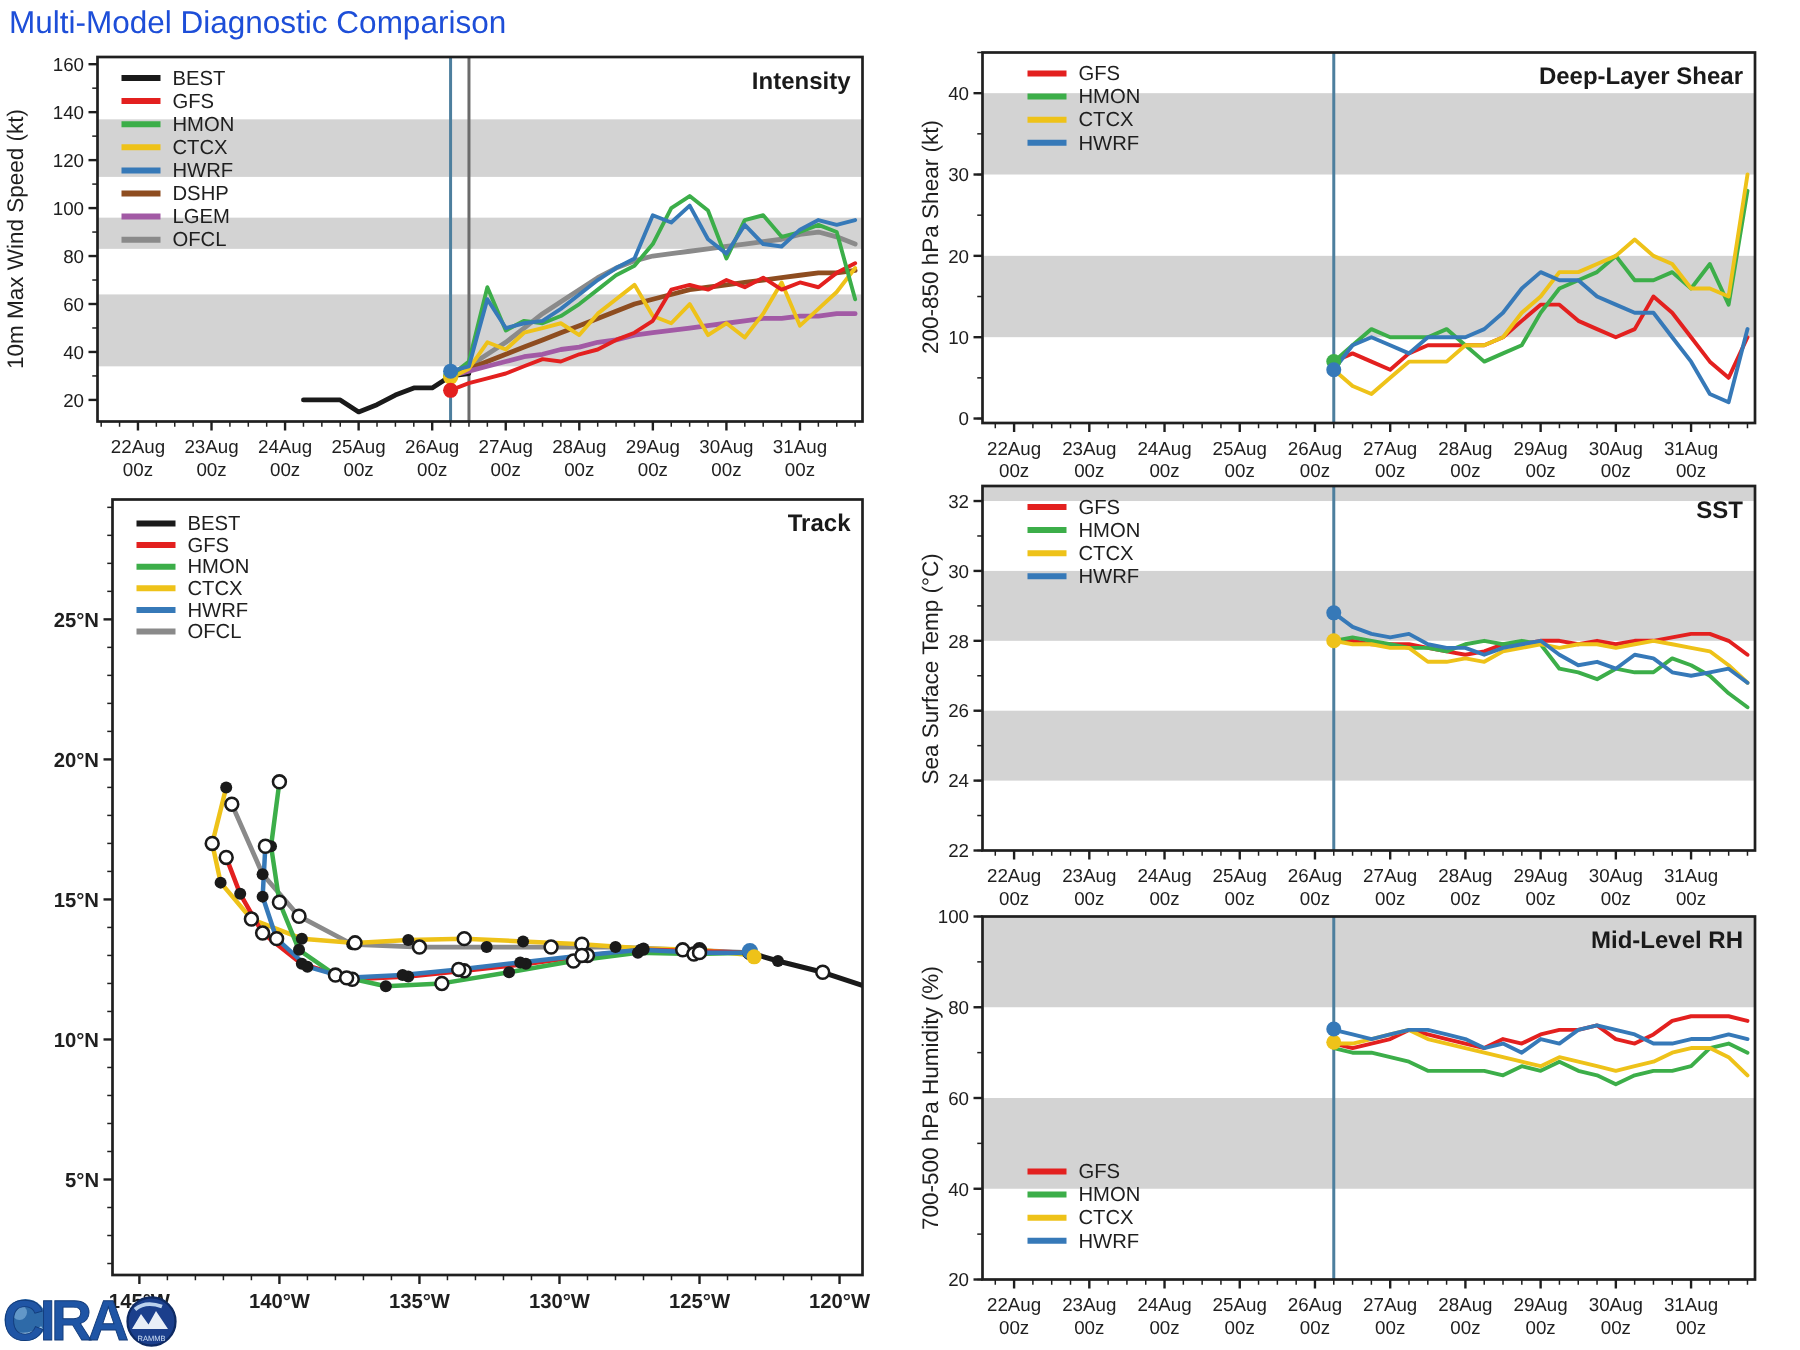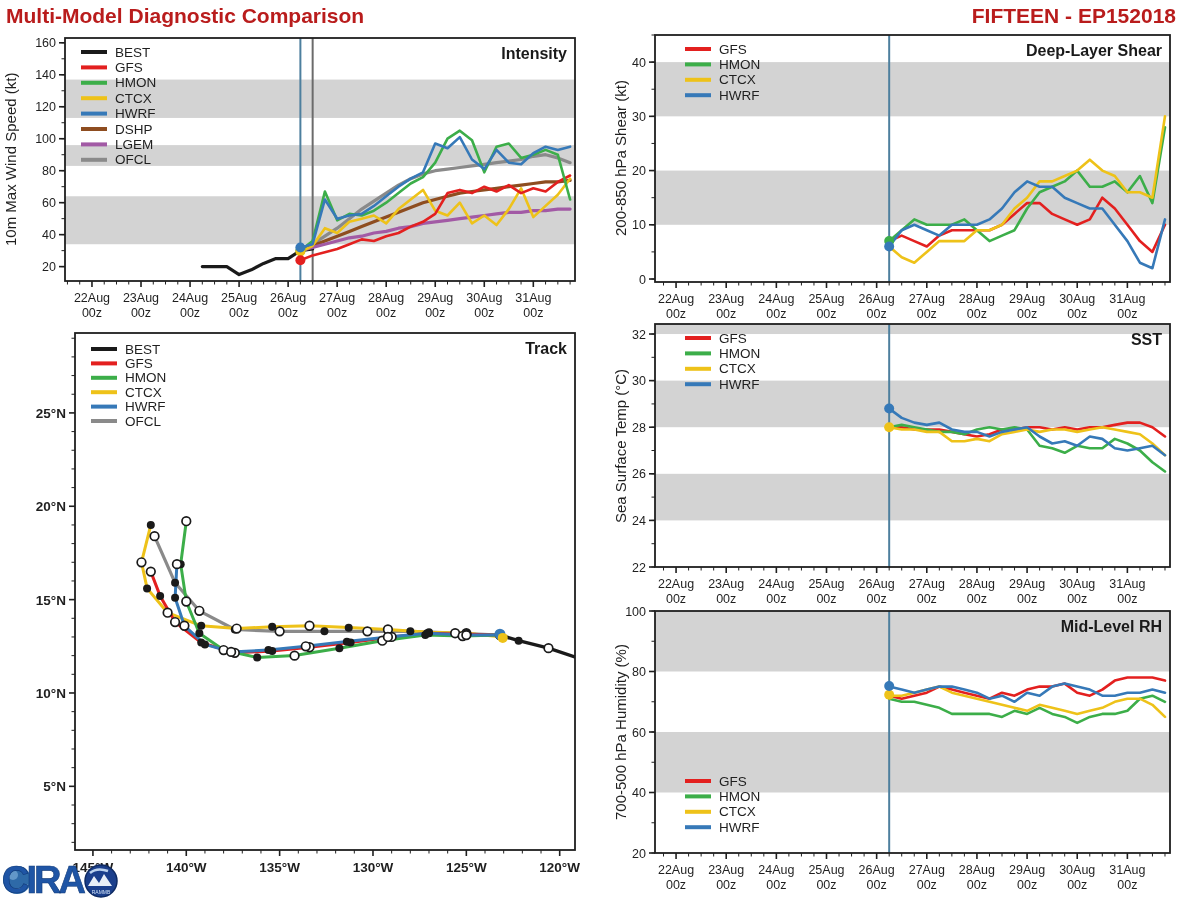--- a/index.html
+++ b/index.html
@@ -1,30 +1,29 @@
 <!DOCTYPE html>
 <html><head>
 <meta charset="utf-8">
 <style>
   html,body{margin:0;padding:0;background:#ffffff;}
   #fig{position:relative;width:1200px;height:900px;background:#ffffff;
        font-family:"Liberation Sans","DejaVu Sans",sans-serif;color:#1f1f1f;overflow:hidden;}
-  .maintitle{position:absolute;font-size:21px;font-weight:bold;color:#b91c1c;white-space:nowrap;}
+  .maintitle{position:absolute;font-size:21px;font-weight:normal;color:#1d4ed8;white-space:nowrap;}
   .ylab{position:absolute;writing-mode:vertical-rl;transform:rotate(180deg);
         display:flex;align-items:center;justify-content:center;
         font-size:15px;color:#1f1f1f;white-space:nowrap;}
   #chart-svg{position:absolute;left:0;top:0;}
   .logo{position:absolute;left:2px;top:851px;}
 </style>
 </head>
 <body>
 
 <div id="fig">
   <div class="maintitle" style="left:6px;top:4px;">Multi-Model Diagnostic Comparison</div>
-  <div class="maintitle" style="right:24px;top:4px;">FIFTEEN - EP152018</div>
 
   <div class="ylab" style="left:2px;top:38px;height:243px;">10m Max Wind Speed (kt)</div>
   <div class="ylab" style="left:612px;top:35px;height:247px;">200-850 hPa Shear (kt)</div>
   <div class="ylab" style="left:612px;top:324px;height:243px;">Sea Surface Temp (°C)</div>
   <div class="ylab" style="left:612px;top:611px;height:242px;">700-500 hPa Humidity (%)</div>
 
   <svg id="chart-svg" width="1200" height="900">
       <g>
         <rect x="65" y="196.26973684210526" width="510" height="47.96052631578948" fill="#d3d3d3"></rect>
         <rect x="65" y="145.11184210526315" width="510" height="20.78289473684211" fill="#d3d3d3"></rect>

